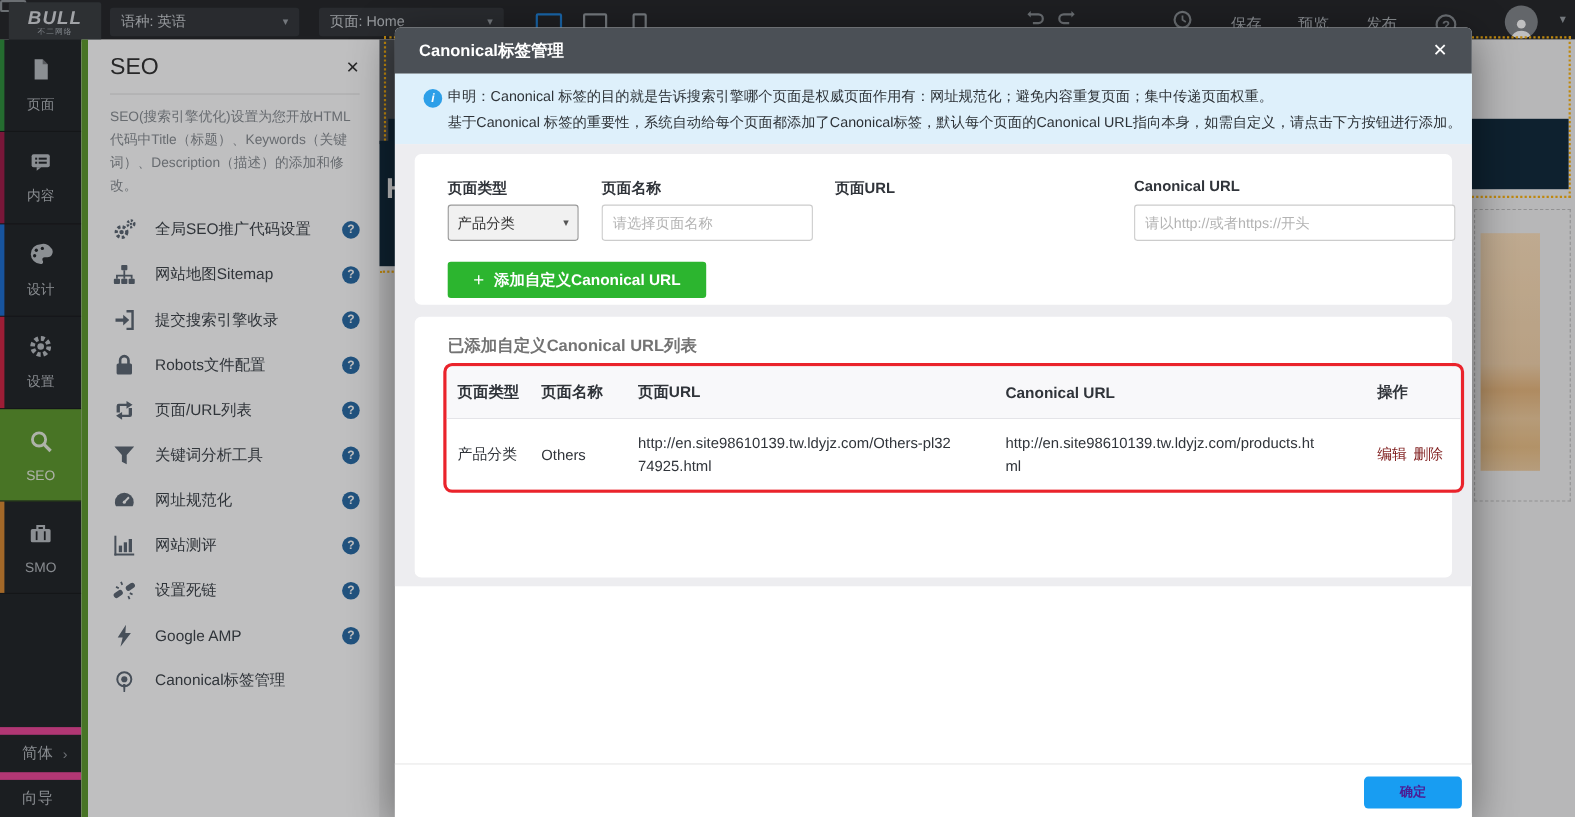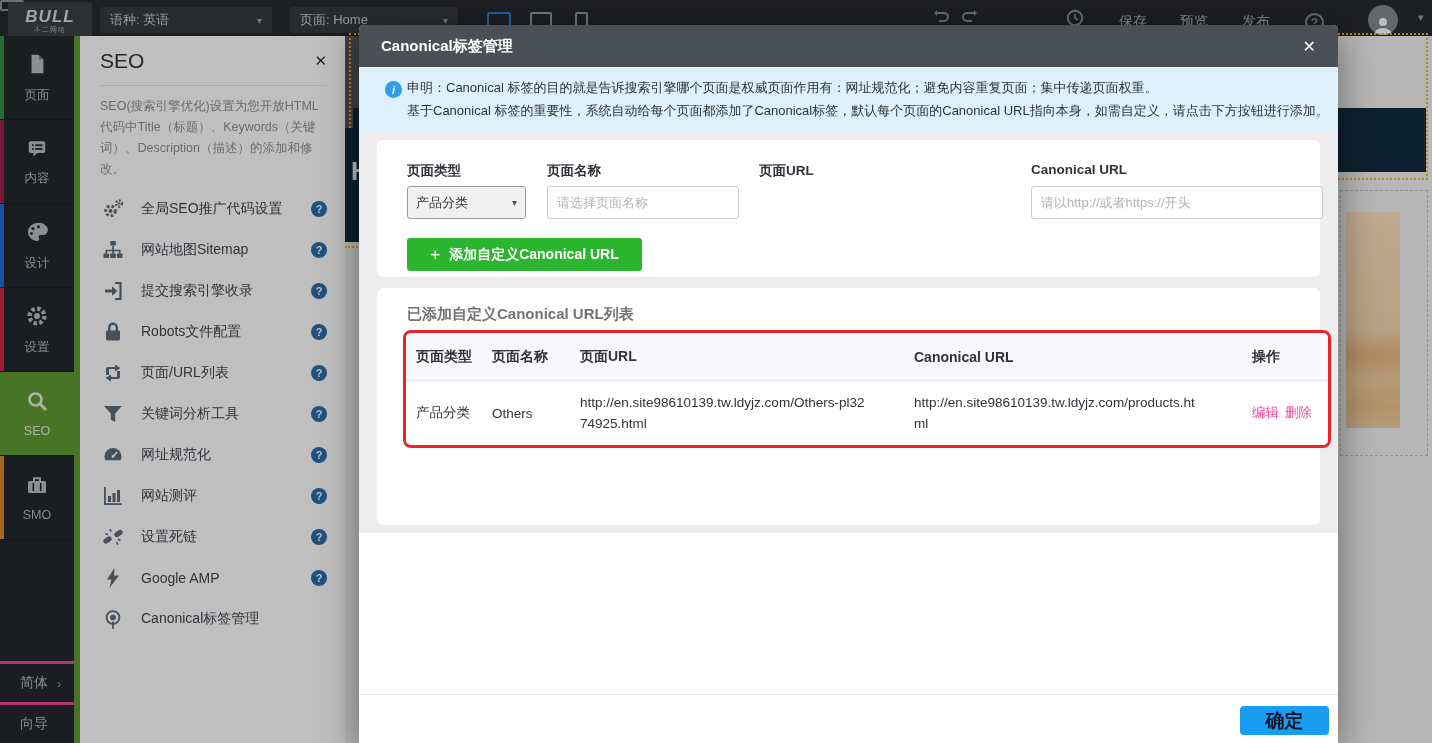--- a/index.html
+++ b/index.html
@@ -36,21 +36,21 @@
   
   #sidebar{position:absolute;left:0;top:36px;width:74px;height:707px;background:#232629;z-index:1;}
   .sb-item{position:relative;width:74px;height:84px;border-bottom:1px solid #191b1d;
            display:flex;flex-direction:column;align-items:center;justify-content:center;cursor:pointer;}
   .sb-item .stripe{position:absolute;left:0;top:0;width:4px;height:100%;}
   .sb-item .lbl{color:#b4b9bd;font-size:12.5px;margin-top:7px;}
   .sb-item.active{background:#5f9a2e;}
   .sb-item.active .lbl{color:#e8efe0;}
   .sic{fill:#b9bec3;}
   #sb-footer{position:absolute;left:0;bottom:0;width:74px;}
-  .sb-foot-row{height:41px;border-top:3px solid #ec4899;display:flex;align-items:center;padding:0 0 0 20px;
+  .sb-foot-row{height:41px;border-top:7px solid #ec4899;display:flex;align-items:center;padding:0 0 0 20px;
                color:#b4b9bd;font-size:14px;cursor:pointer;}
   .sb-foot-row .chev{margin-left:9px;color:#8e9398;font-size:13px;}
 
   
   #seo-panel{position:absolute;left:74px;top:36px;width:271px;height:707px;background:#fff;
              border-left:6px solid #5f9a2e;z-index:1;padding:0 18px 0 20px;}
   #seo-head{display:flex;align-items:center;justify-content:space-between;height:50px;border-bottom:1px solid #e4e4e4;}
   #seo-title{font-size:21px;color:#333;}
   #seo-close{color:#333;font-size:15px;font-weight:bold;cursor:pointer;}
   #seo-desc{font-size:12.5px;color:#8a8f94;line-height:21px;margin:10px 0 8px 0;}
@@ -111,27 +111,27 @@
   
   #list-title{position:absolute;left:30px;top:17px;font-size:15px;font-weight:bold;color:#737373;}
   #red-box{position:absolute;left:26px;top:42px;width:928px;height:118px;border:3px solid #ea232b;border-radius:8px;overflow:hidden;}
   .t-grid{display:grid;grid-template-columns:76px 88px 334px 338px 1fr;padding:0 10px;align-items:center;}
   #t-head{height:48px;background:#f8f8fa;border-bottom:1px solid #e4e4e8;}
   #t-head div{font-size:14px;font-weight:bold;color:#30343a;}
   #t-row{height:64px;background:#fff;}
   #t-row .cell{font-size:13.5px;color:#30343a;}
   .url-link{color:#7b51e8;width:288px;line-height:21px;word-break:break-all;cursor:pointer;}
   .url-plain{width:288px;line-height:21px;word-break:break-all;}
-  .act{color:#ec4899;font-size:13.5px;cursor:pointer;}
+  .act{color:#7f1d1d;font-size:13.5px;cursor:pointer;}
   #t-actions{display:flex;gap:6px;}
 
   
   #m-footer{position:absolute;left:0;bottom:0;width:100%;height:49px;background:#fff;border-top:1px solid #e8e8e8;}
-  #m-ok{position:absolute;right:9px;top:11px;width:89px;height:29px;background:#189df2;border-radius:4px;color:#0f172a;
-        font-size:19px;font-weight:bold;display:flex;align-items:center;justify-content:center;cursor:pointer;}
+  #m-ok{position:absolute;right:9px;top:11px;width:89px;height:29px;background:#189df2;border-radius:4px;color:#4c1d95;
+        font-size:12px;font-weight:bold;display:flex;align-items:center;justify-content:center;cursor:pointer;}
 </style>
 </head>
 <body>
 
 <div id="stage">
 
   <div id="topbar">
     <div id="logo">
       <span class="t">BULL</span>
       <span class="s">不二网络</span>

